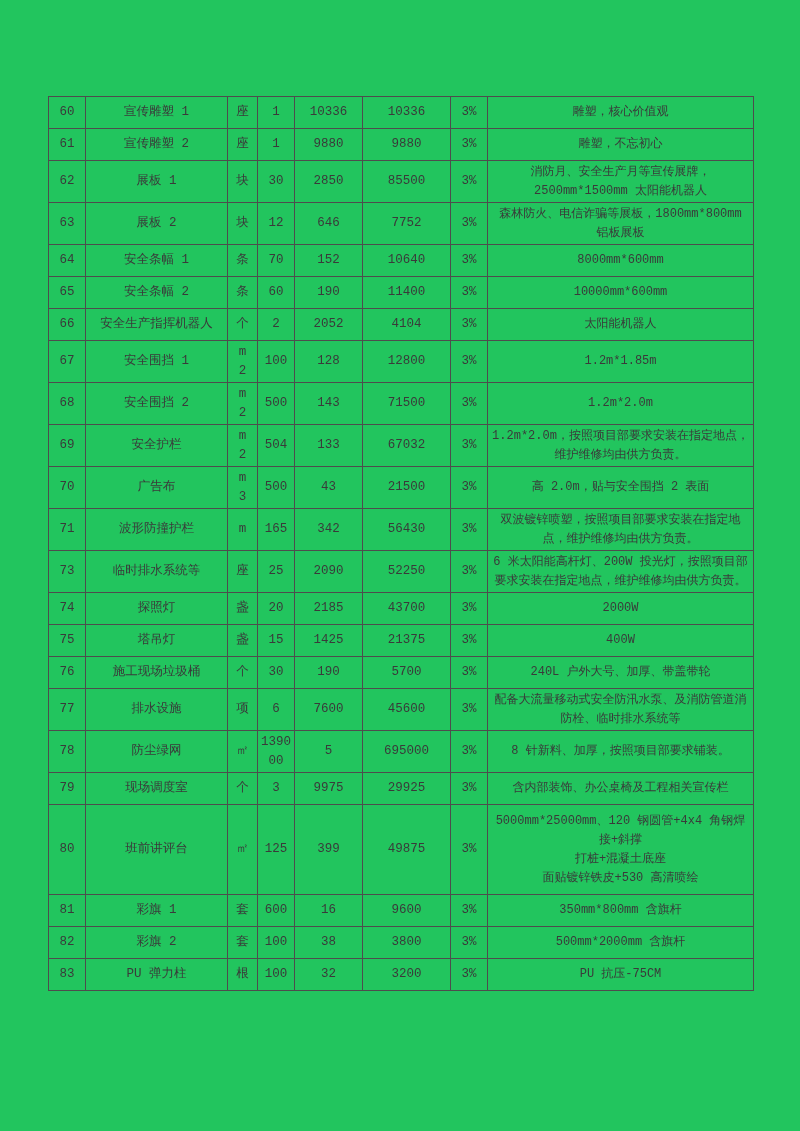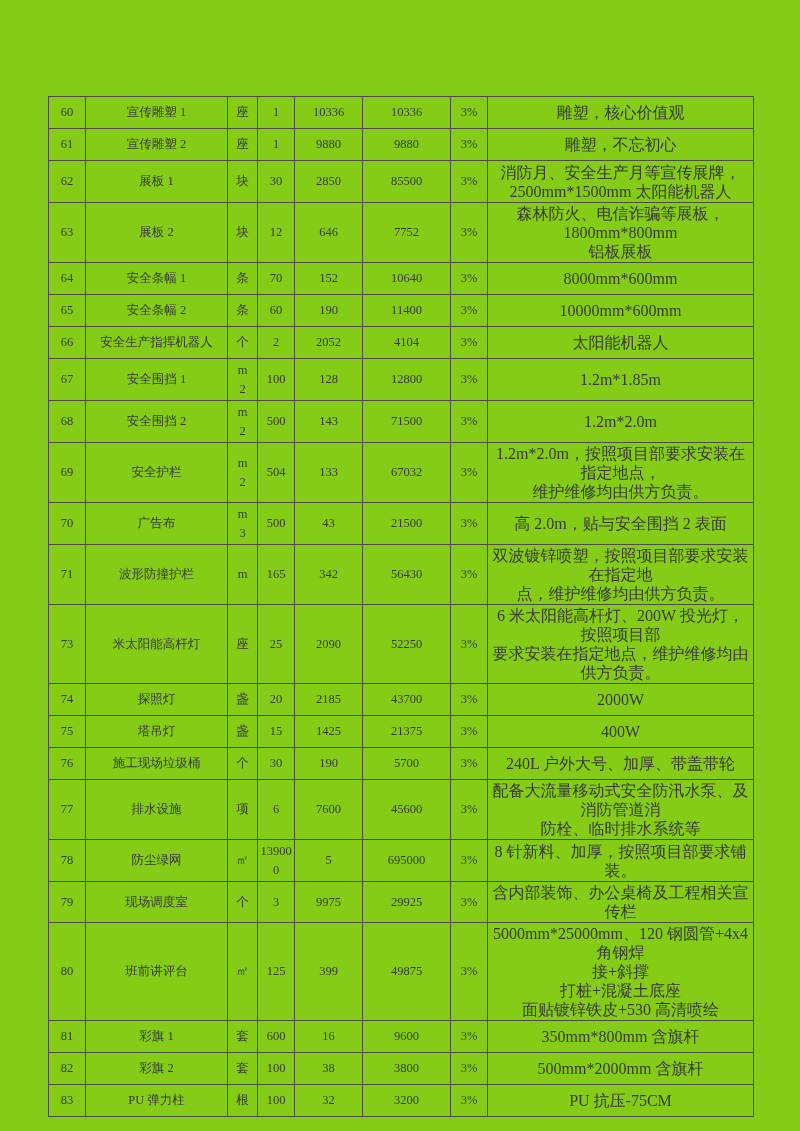--- a/index.html
+++ b/index.html
@@ -1,23 +1,23 @@
 <!DOCTYPE html>
 <html><head>
 <meta charset="utf-8">
 <style>
   * { margin: 0; padding: 0; box-sizing: border-box; }
   html, body { background: #888; }
   .page {
     position: relative;
     width: 800px;
     height: 1131px;
-    background: #84cc16;
+    background: #22c55e;
     margin: 0 auto;
-    font-family: Liberation Serif, serif;
+    font-family: Liberation Mono, monospace;
     overflow: hidden;
   }
   table.boq {
     position: absolute;
     left: 48px;
     top: 96px;
     width: 705px;
     border-collapse: collapse;
     table-layout: fixed;
   }
@@ -26,21 +26,21 @@
     color: #3a3a3a;
     font-size: 12.5px;
     line-height: 19px;
     text-align: center;
     vertical-align: middle;
     white-space: pre-line;
     padding: 1px 2px;
     overflow: hidden;
   }
   table.boq td.c-remark {
-    font-size: 16px;
+    font-size: 12px;
     padding: 1px 2px;
   }
   table.boq td.c-qty {
     word-break: break-all;
   }
   table.boq td.c-name {
     padding: 1px 4px;
   }
 </style>
 </head>
@@ -182,21 +182,21 @@
           <td class="c-unit">m</td>
           <td class="c-qty">165</td>
           <td class="c-price">342</td>
           <td class="c-total">56430</td>
           <td class="c-rate">3%</td>
           <td class="c-remark">双波镀锌喷塑，按照项目部要求安装在指定地
 点，维护维修均由供方负责。</td>
         </tr>
         <tr style="height: 42px;">
           <td class="c-no">73</td>
-          <td class="c-name">米太阳能高杆灯</td>
+          <td class="c-name">临时排水系统等</td>
           <td class="c-unit">座</td>
           <td class="c-qty">25</td>
           <td class="c-price">2090</td>
           <td class="c-total">52250</td>
           <td class="c-rate">3%</td>
           <td class="c-remark">6 米太阳能高杆灯、200W 投光灯，按照项目部
 要求安装在指定地点，维护维修均由供方负责。</td>
         </tr>
         <tr style="height: 32px;">
           <td class="c-no">74</td>

